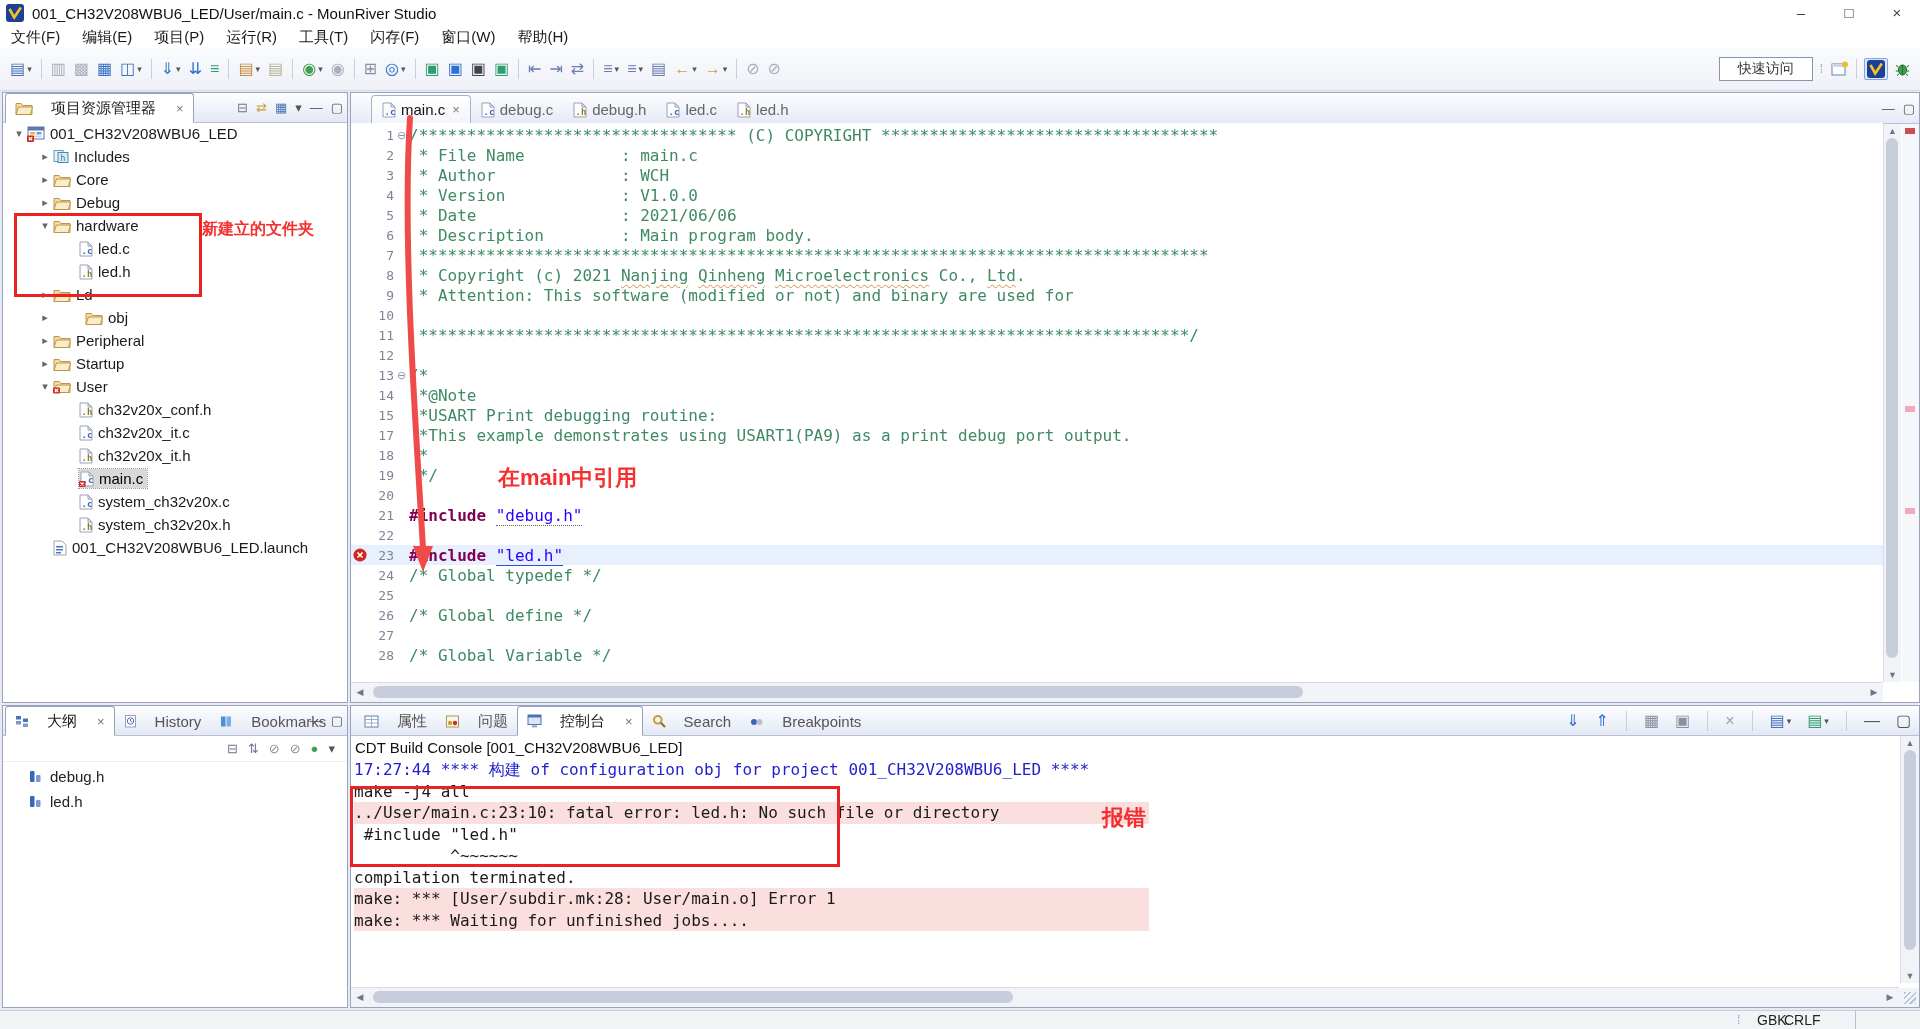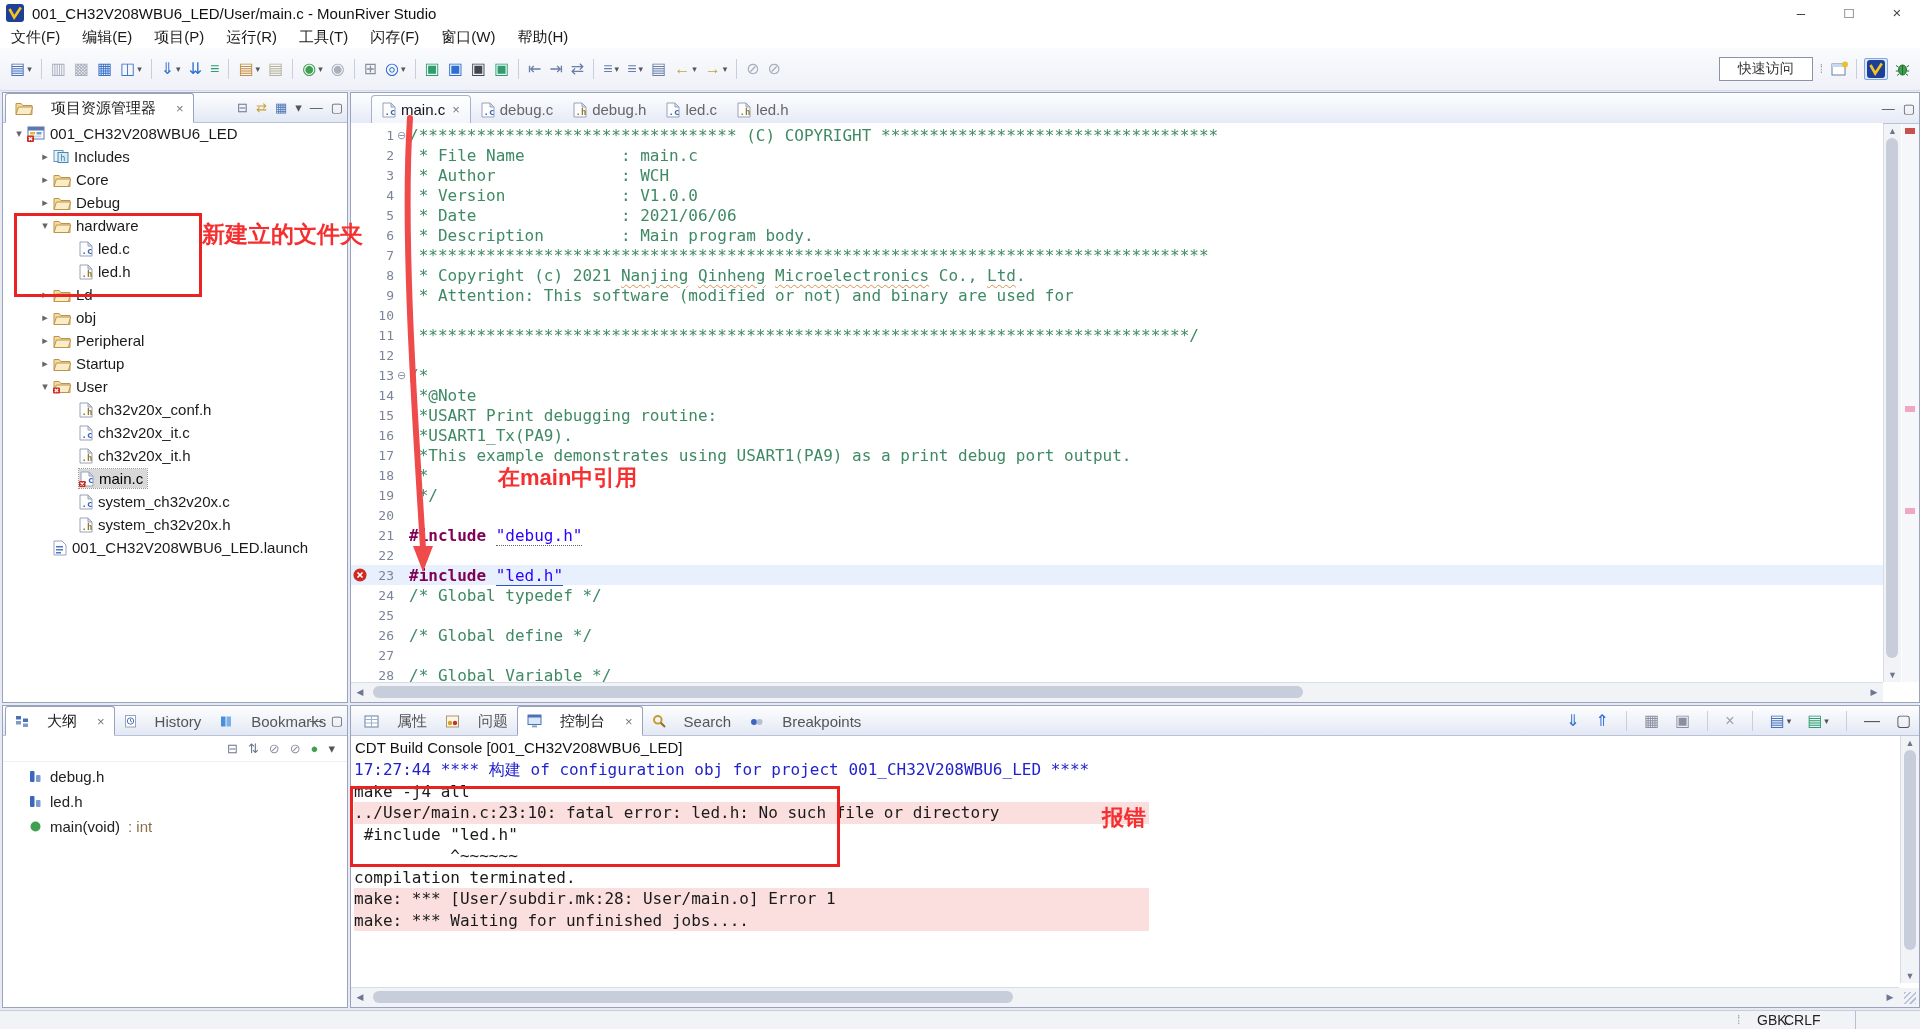--- a/index.html
+++ b/index.html
@@ -85,21 +85,21 @@
   #cs-vscroll{position:absolute;right:0;top:30px;width:18px;bottom:24px;background:#F2F3F7;border-left:1px solid #D8DCE6;}
   #cs-hscroll{position:absolute;left:0;bottom:0;right:20px;height:19px;background:#F2F3F7;border-top:1px solid #D8DCE6;}
   #cs-grip{position:absolute;right:0;bottom:0;width:20px;height:19px;background:#F2F3F7;}
   #cs-grip:before{content:"";position:absolute;right:3px;bottom:3px;width:12px;height:12px;
      background:repeating-linear-gradient(135deg,#B9C1D6 0 1.5px,transparent 1.5px 4px);}
   
   #statusbar{position:absolute;left:0;top:1010px;width:1920px;height:19px;background:#F2F3F7;border-top:1px solid #C8CDDB;font-size:14px;color:#222;}
   #statusbar .sb{position:absolute;top:0;line-height:18px;}
   
   .ann-box{position:absolute;border:3px solid #EA2222;z-index:50;}
-  .ann-txt{position:absolute;color:#F52F2F;font-size:23px;font-weight:bold;z-index:51;white-space:nowrap;}
+  .ann-txt{position:absolute;color:#F52F2F;font-size:16px;font-weight:bold;z-index:51;white-space:nowrap;}
   #ann-arrow{position:absolute;left:380px;top:100px;z-index:52;pointer-events:none;}
 </style>
 </head>
 <body>
 
 <div id="app">
 
   <div id="titlebar">
     <span class="icw" style="margin-left:6px">
         <svg width="18" height="18" viewBox="0 0 18 18">
@@ -379,21 +379,21 @@
               <svg width="18" height="14" viewBox="0 0 18 14">
                 <path d="M1 2.5 h5.2 l1.6 2 H17 v9 H1z" fill="#F2DCA0" stroke="#C09448"></path>
                 <path d="M1 13.5 L3.4 6 H17.6 L15.4 13.5z" fill="#F9EDC9" stroke="#C09448"></path>
               </svg>
             </span>
             <span class="tlab">Ld</span>
           </span>
         </div>
         <div class="trow" style="padding-left: 34px;">
           <span class="chev">▸</span>
-          <span style="display: flex; align-items: center;">
+          <span style="display: flex; align-items: center; margin-left: 32px;">
             <span class="icw">
               <svg width="18" height="14" viewBox="0 0 18 14">
                 <path d="M1 2.5 h5.2 l1.6 2 H17 v9 H1z" fill="#F2DCA0" stroke="#C09448"></path>
                 <path d="M1 13.5 L3.4 6 H17.6 L15.4 13.5z" fill="#F9EDC9" stroke="#C09448"></path>
               </svg>
             </span>
             <span class="tlab">obj</span>
           </span>
         </div>
         <div class="trow" style="padding-left: 34px;">
@@ -671,26 +671,20 @@
           <span class="gslot"></span>
           <span class="lnum">14</span>
           <span class="fold"></span>
           <span class="ctext"><span class="sg cmt"> *@Note</span></span>
         </div>
         <div class="cl">
           <span class="gslot"></span>
           <span class="lnum">15</span>
           <span class="fold"></span>
           <span class="ctext"><span class="sg cmt"> *USART Print debugging routine:</span></span>
-        </div>
-        <div class="cl">
-          <span class="gslot"></span>
-          <span class="lnum">16</span>
-          <span class="fold"></span>
-          <span class="ctext"><span class="sg cmt"> *USART1_Tx(PA9).</span></span>
         </div>
         <div class="cl">
           <span class="gslot"></span>
           <span class="lnum">17</span>
           <span class="fold"></span>
           <span class="ctext"><span class="sg cmt"> *This example demonstrates using USART1(PA9) as a print debug port output.</span></span>
         </div>
         <div class="cl">
           <span class="gslot"></span>
           <span class="lnum">18</span>
@@ -841,29 +835,20 @@
           <span>debug.h</span>
         </div>
         <div class="olrow">
           <span class="icw">
             <svg width="13" height="13" viewBox="0 0 13 13">
               <rect x="1" y="1" width="4.5" height="11" rx="1" fill="#3A66C0"></rect>
               <rect x="7" y="5" width="4.5" height="7" rx="1" fill="#8098D0"></rect>
             </svg>
           </span>
           <span>led.h</span>
-        </div>
-        <div class="olrow">
-          <span class="icw">
-            <svg width="13" height="13" viewBox="0 0 13 13">
-              <circle cx="6.5" cy="6.5" r="5" fill="#3FA050"></circle>
-            </svg>
-          </span>
-          <span>main(void)</span>
-          <span class="olsuf"> : int</span>
         </div>
       </div>
   </div>
 
   <div id="console" class="panel" style="left:350px;top:705px;width:1570px;height:303px;">
     <div class="phead">
       <div id="cs-tabs" style="display:flex;align-items:flex-end;height:29px;margin-left:4px">
           <div class="vtab">
             <span class="icw">
               <svg width="15" height="13" viewBox="0 0 15 13">

